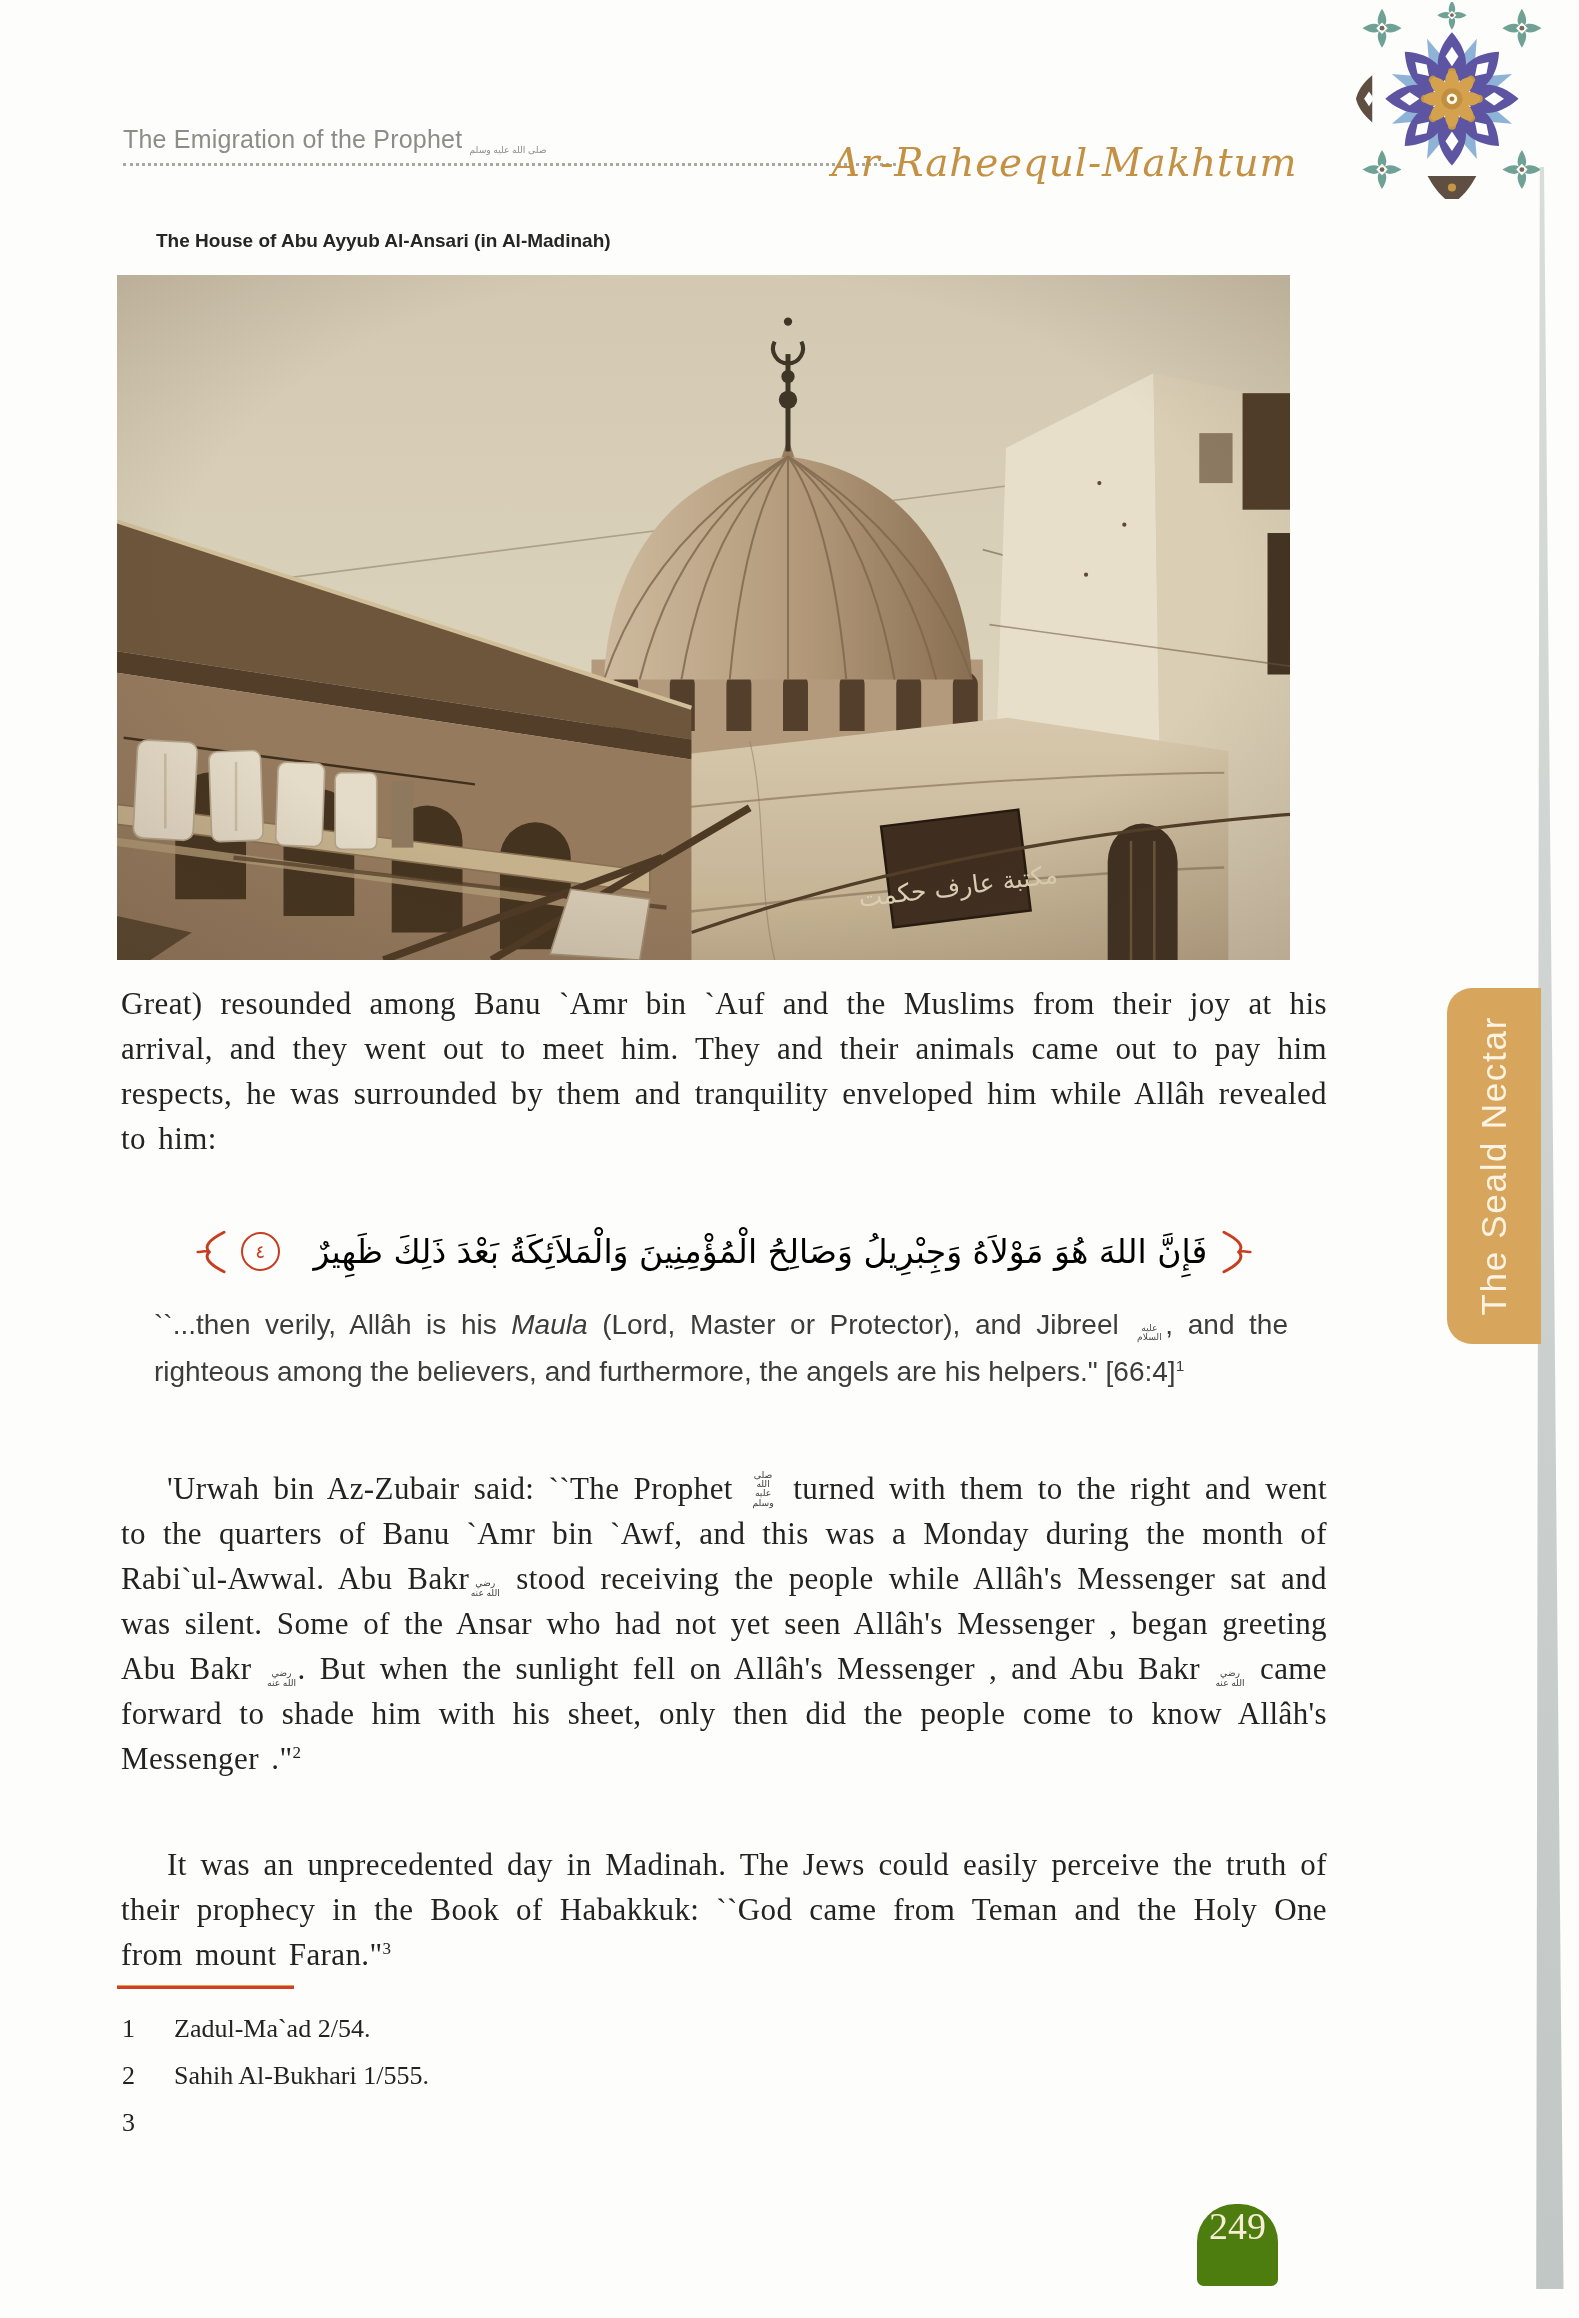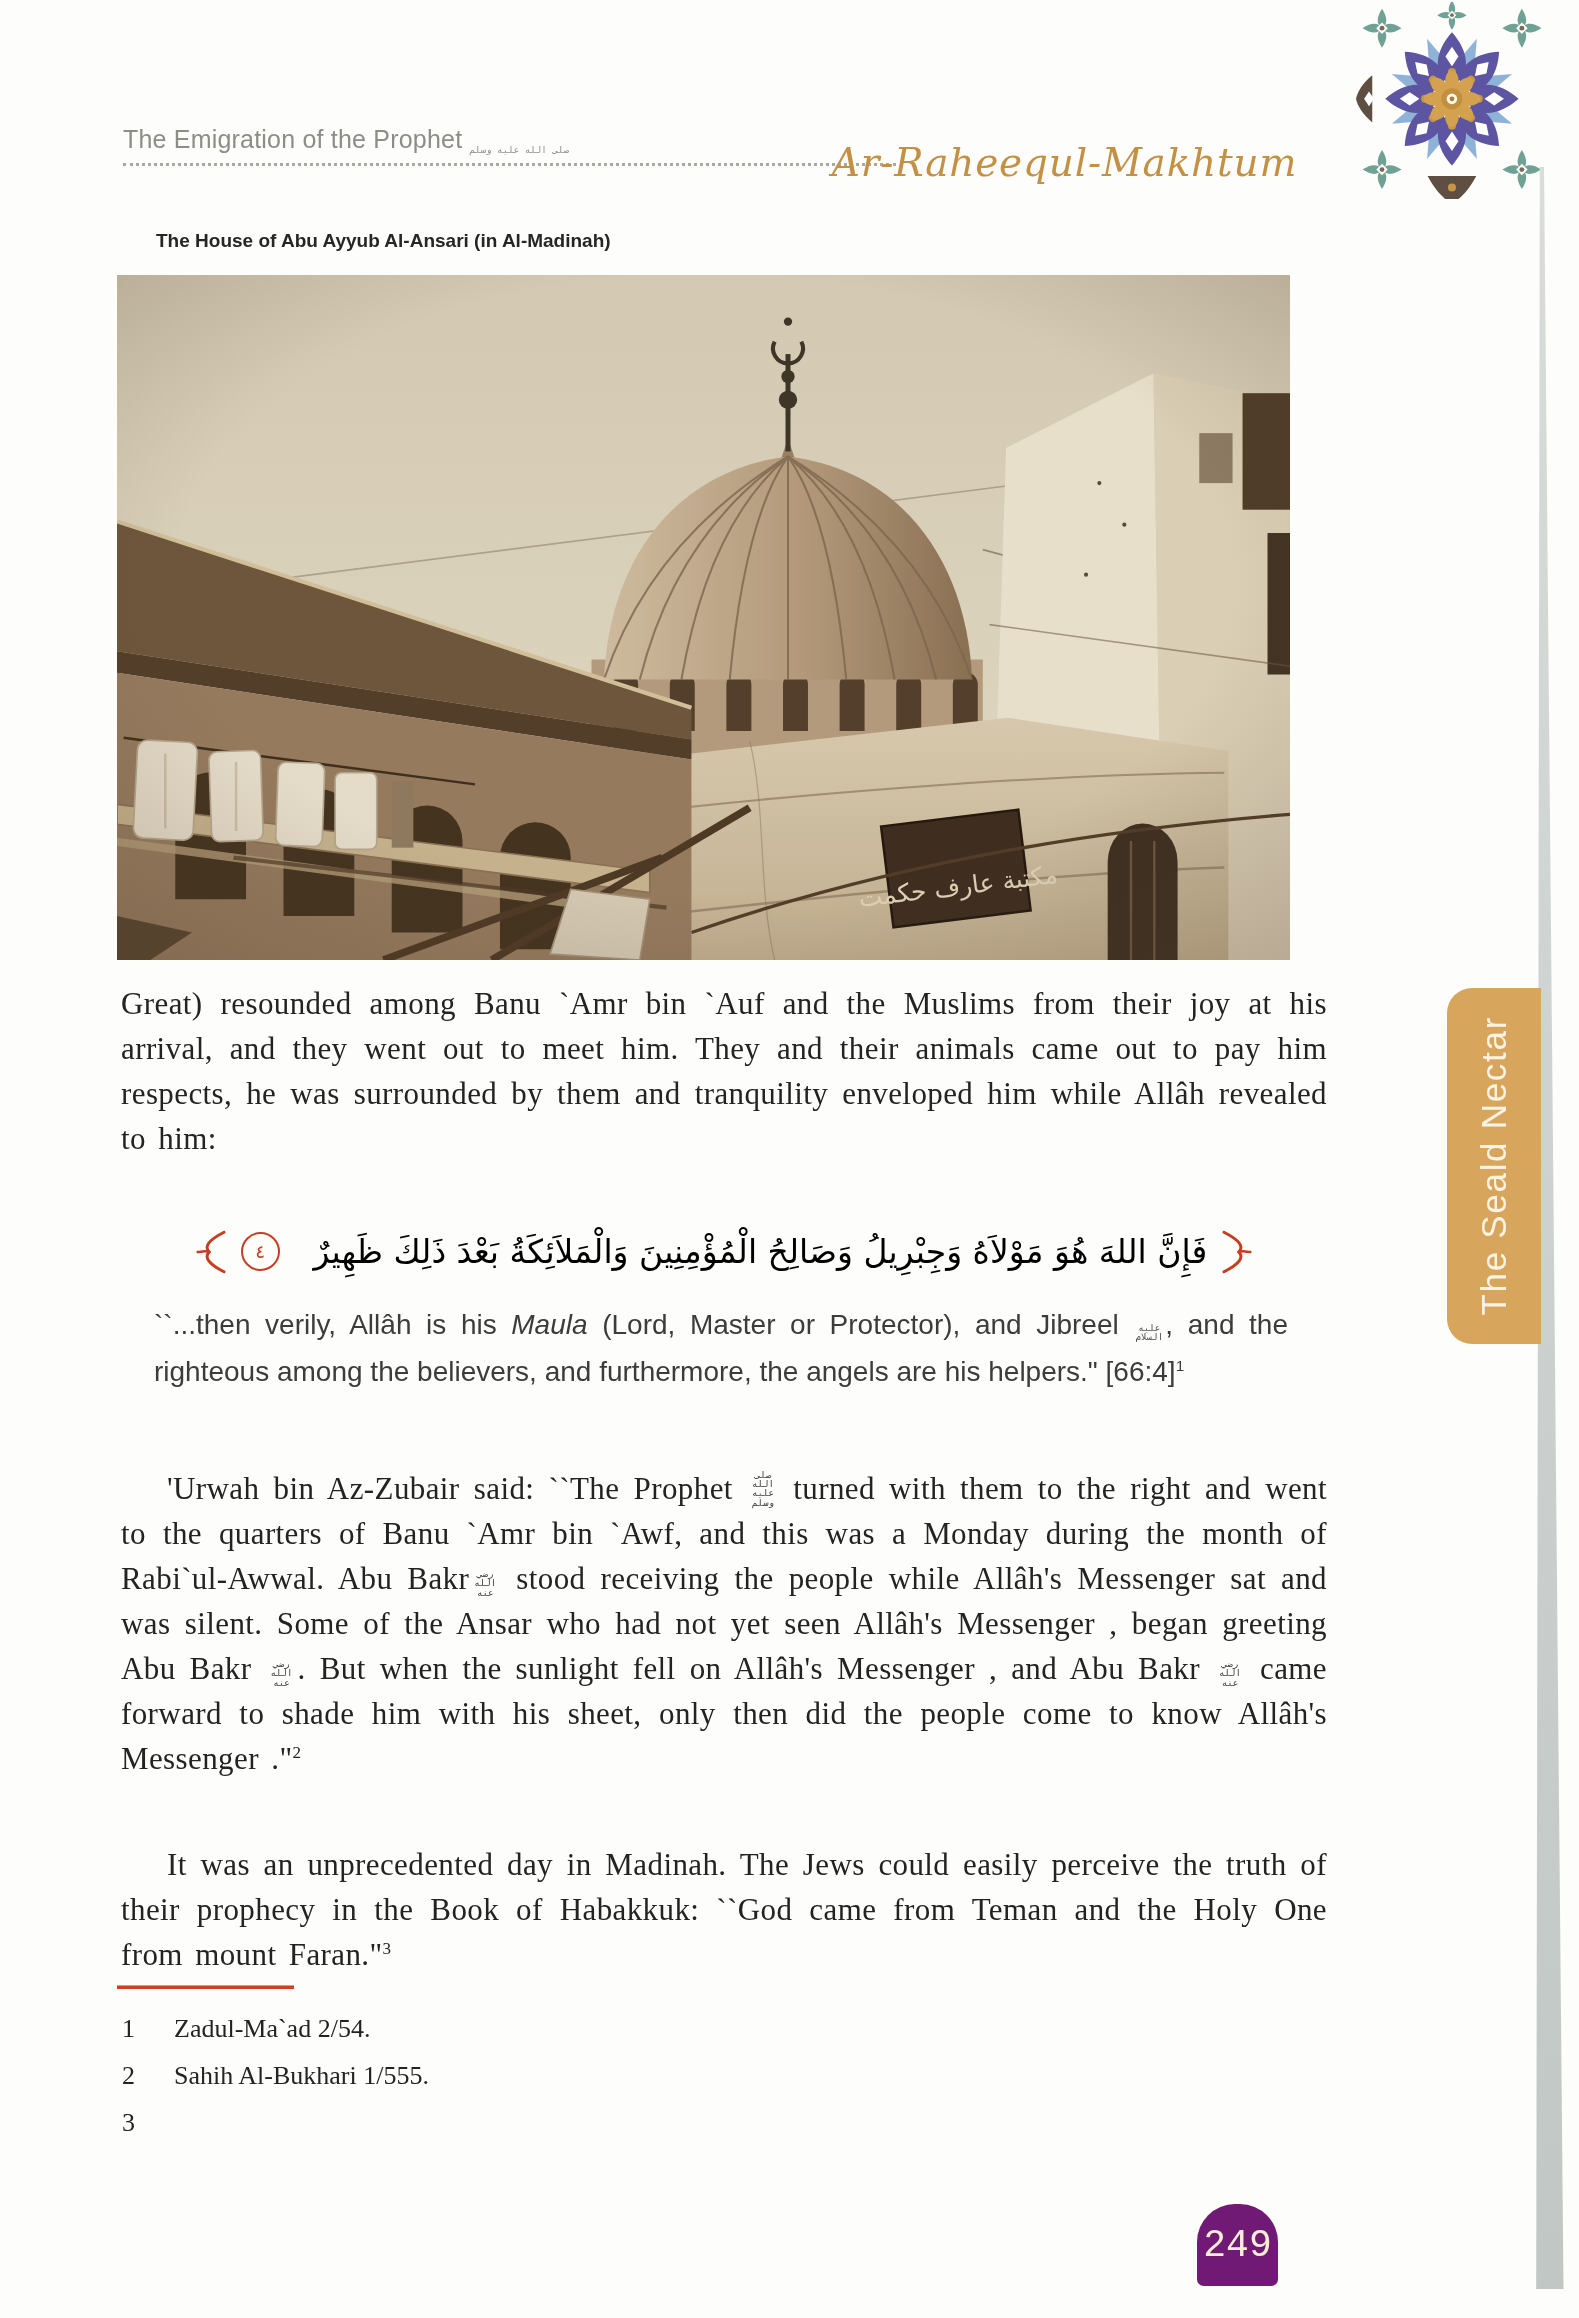--- a/index.html
+++ b/index.html
@@ -36,21 +36,21 @@
     position:absolute;left:121px;width:1206px;margin:0;
     font-size:31px;line-height:45px;color:#232323;text-align:justify;
     letter-spacing:0.4px;word-spacing:4.2px;
   }
   .p1{top:981px;}
   .p2{top:1466px;}
   .p3{top:1842px;}
   .indent{text-indent:46px;}
   sup{font-size:.55em;line-height:0;vertical-align:super;}
   .hon{
-    display:inline-block;width:32px;font-family:Liberation Mono, monospace;
+    display:inline-block;width:32px;font-family:Liberation Sans, sans-serif;
     font-size:9.2px;line-height:9.2px;text-align:center;vertical-align:-6.7px;
     color:#3a3a3a;text-indent:0;letter-spacing:0;word-spacing:0;
   }
   .hon-head{color:#8d8d88;vertical-align:-5px;}
   
   .verse{
     position:absolute;left:121px;top:1214px;width:1206px;height:75px;
     display:flex;justify-content:center;align-items:center;gap:11.7px;
   }
   .verse .arabic{
@@ -88,23 +88,23 @@
     background:#d7a55c;border-radius:25px 0 0 25px;
     display:flex;align-items:center;justify-content:center;z-index:2;
   }
   .tab-text{
     writing-mode:vertical-rl;transform:rotate(180deg);
     font-family:"Liberation Sans",sans-serif;font-size:35px;color:#fcf3e2;
     letter-spacing:1.7px;white-space:nowrap;
   }
   .page-badge{
     position:absolute;left:1197px;top:2204px;width:81px;height:82px;
-    background:#701a75;border-radius:38px 38px 6.7px 6.7px;
-    display:flex;align-items:center;justify-content:center;
-    font-family:Liberation Mono, monospace;font-size:38px;color:#f8eed6;
+    background:#4d7c0f;border-radius:38px 38px 6.7px 6.7px;
+    display:flex;align-items:flex-start;justify-content:center;
+    font-family:Liberation Serif, serif;font-size:38px;color:#f8eed6;
   }
 </style>
 </head>
 <body>
 
 <div class="page">
 
   <div class="chapter-title">
     <span>The Emigration of the Prophet</span>
     <span class="hon hon-head">صلى الله عليه وسلم</span>

